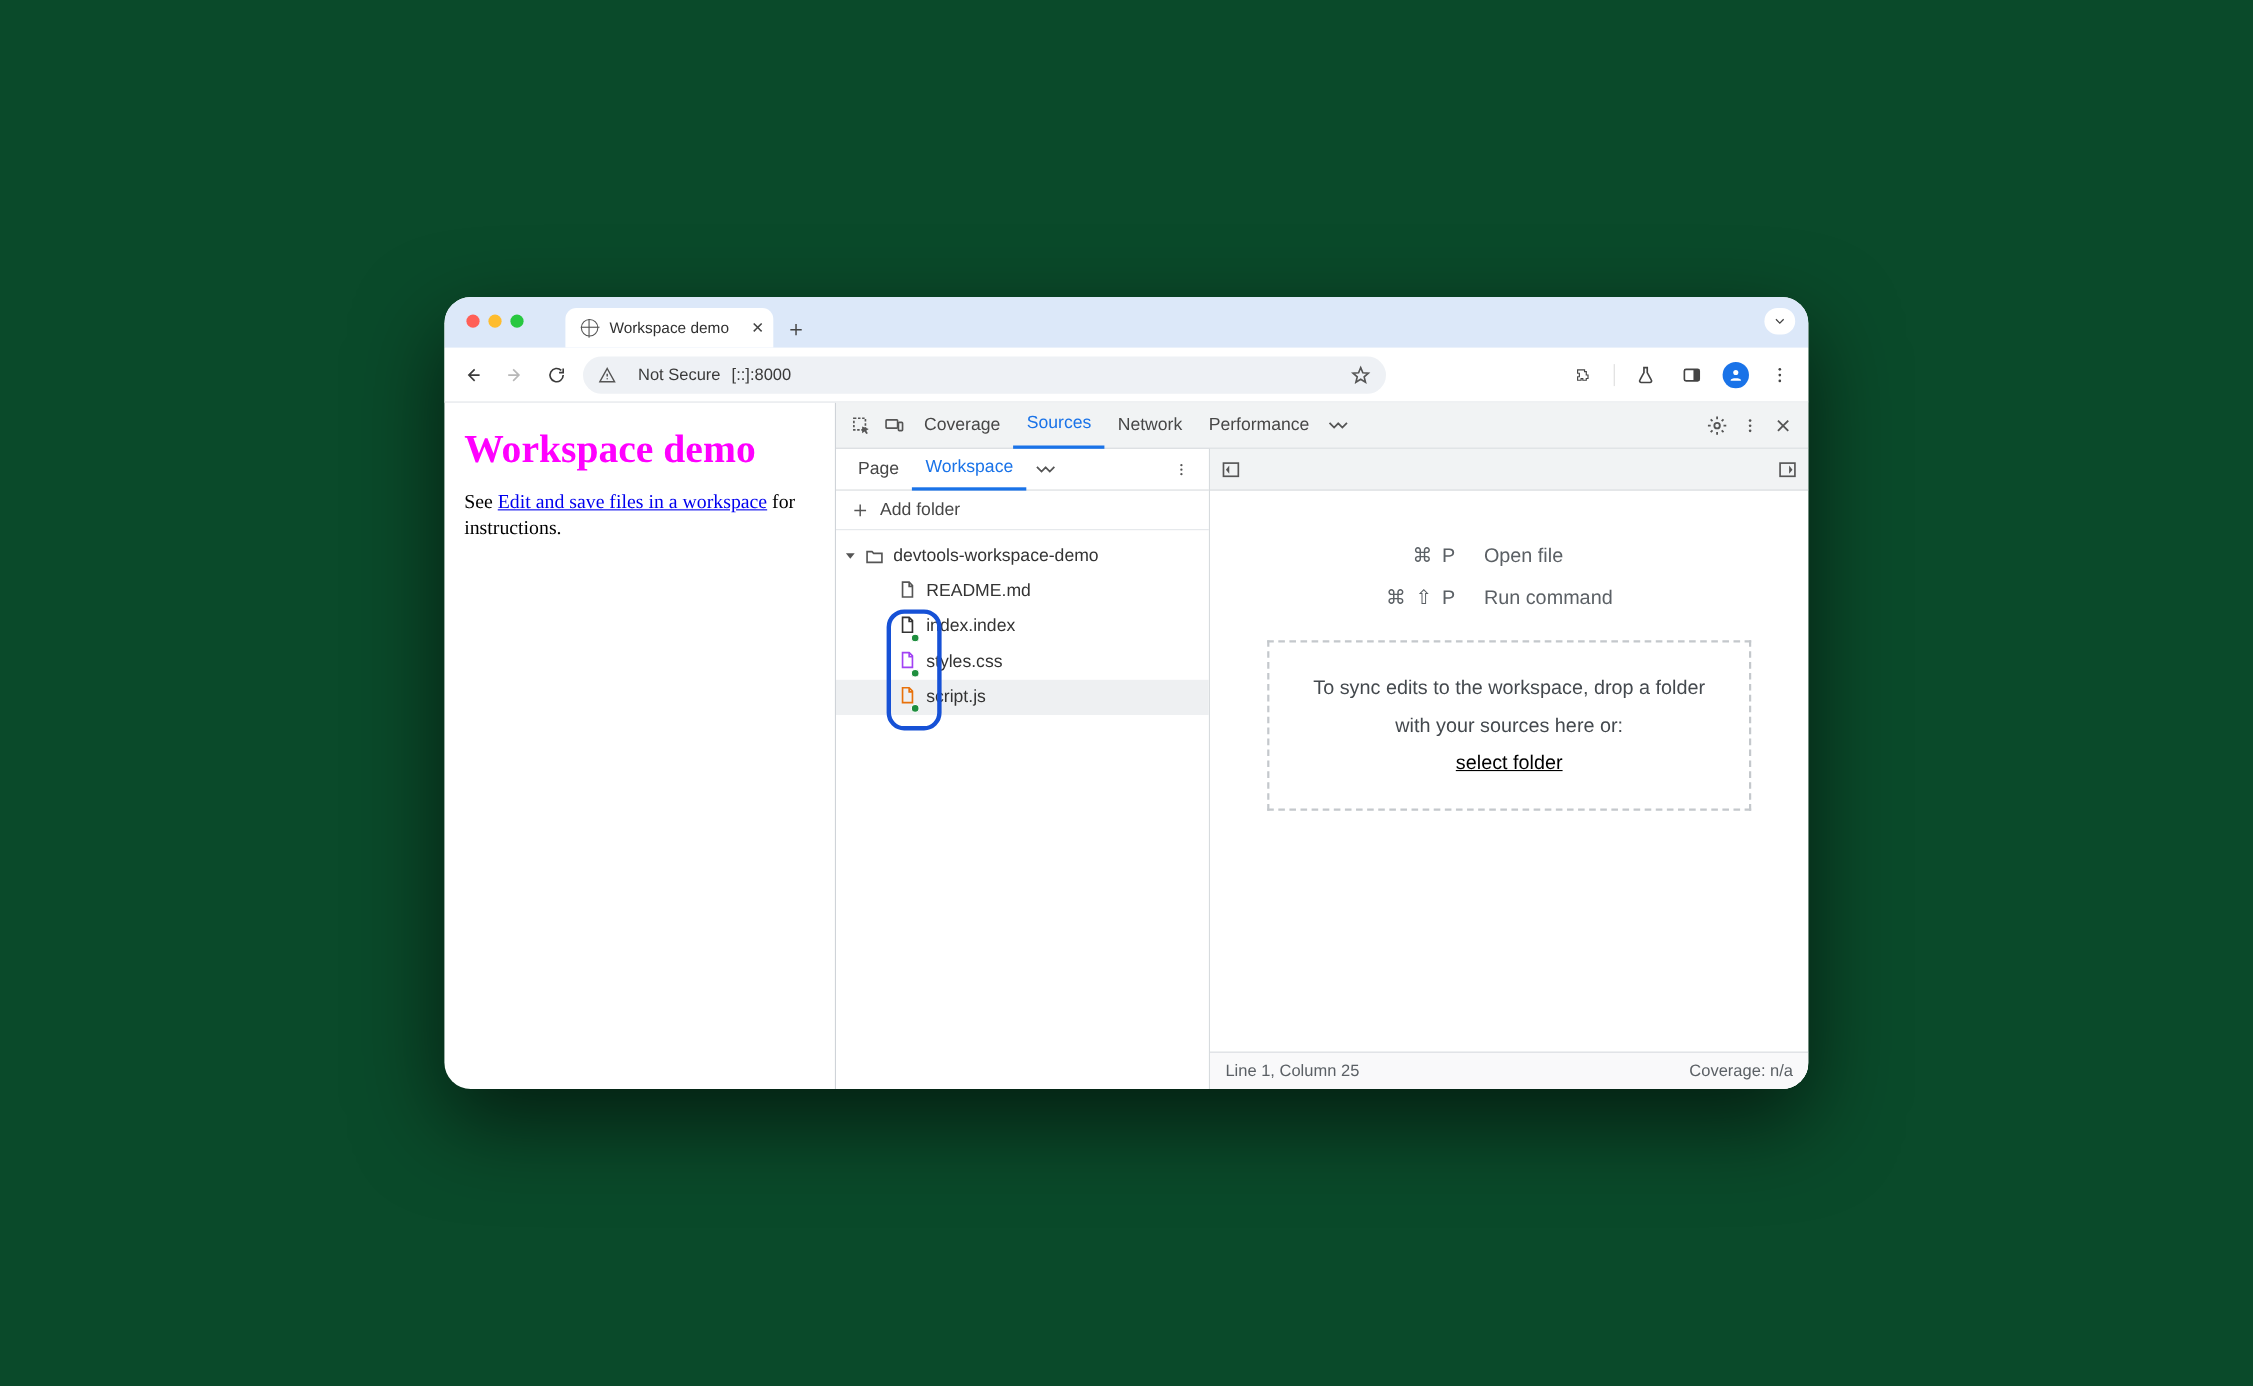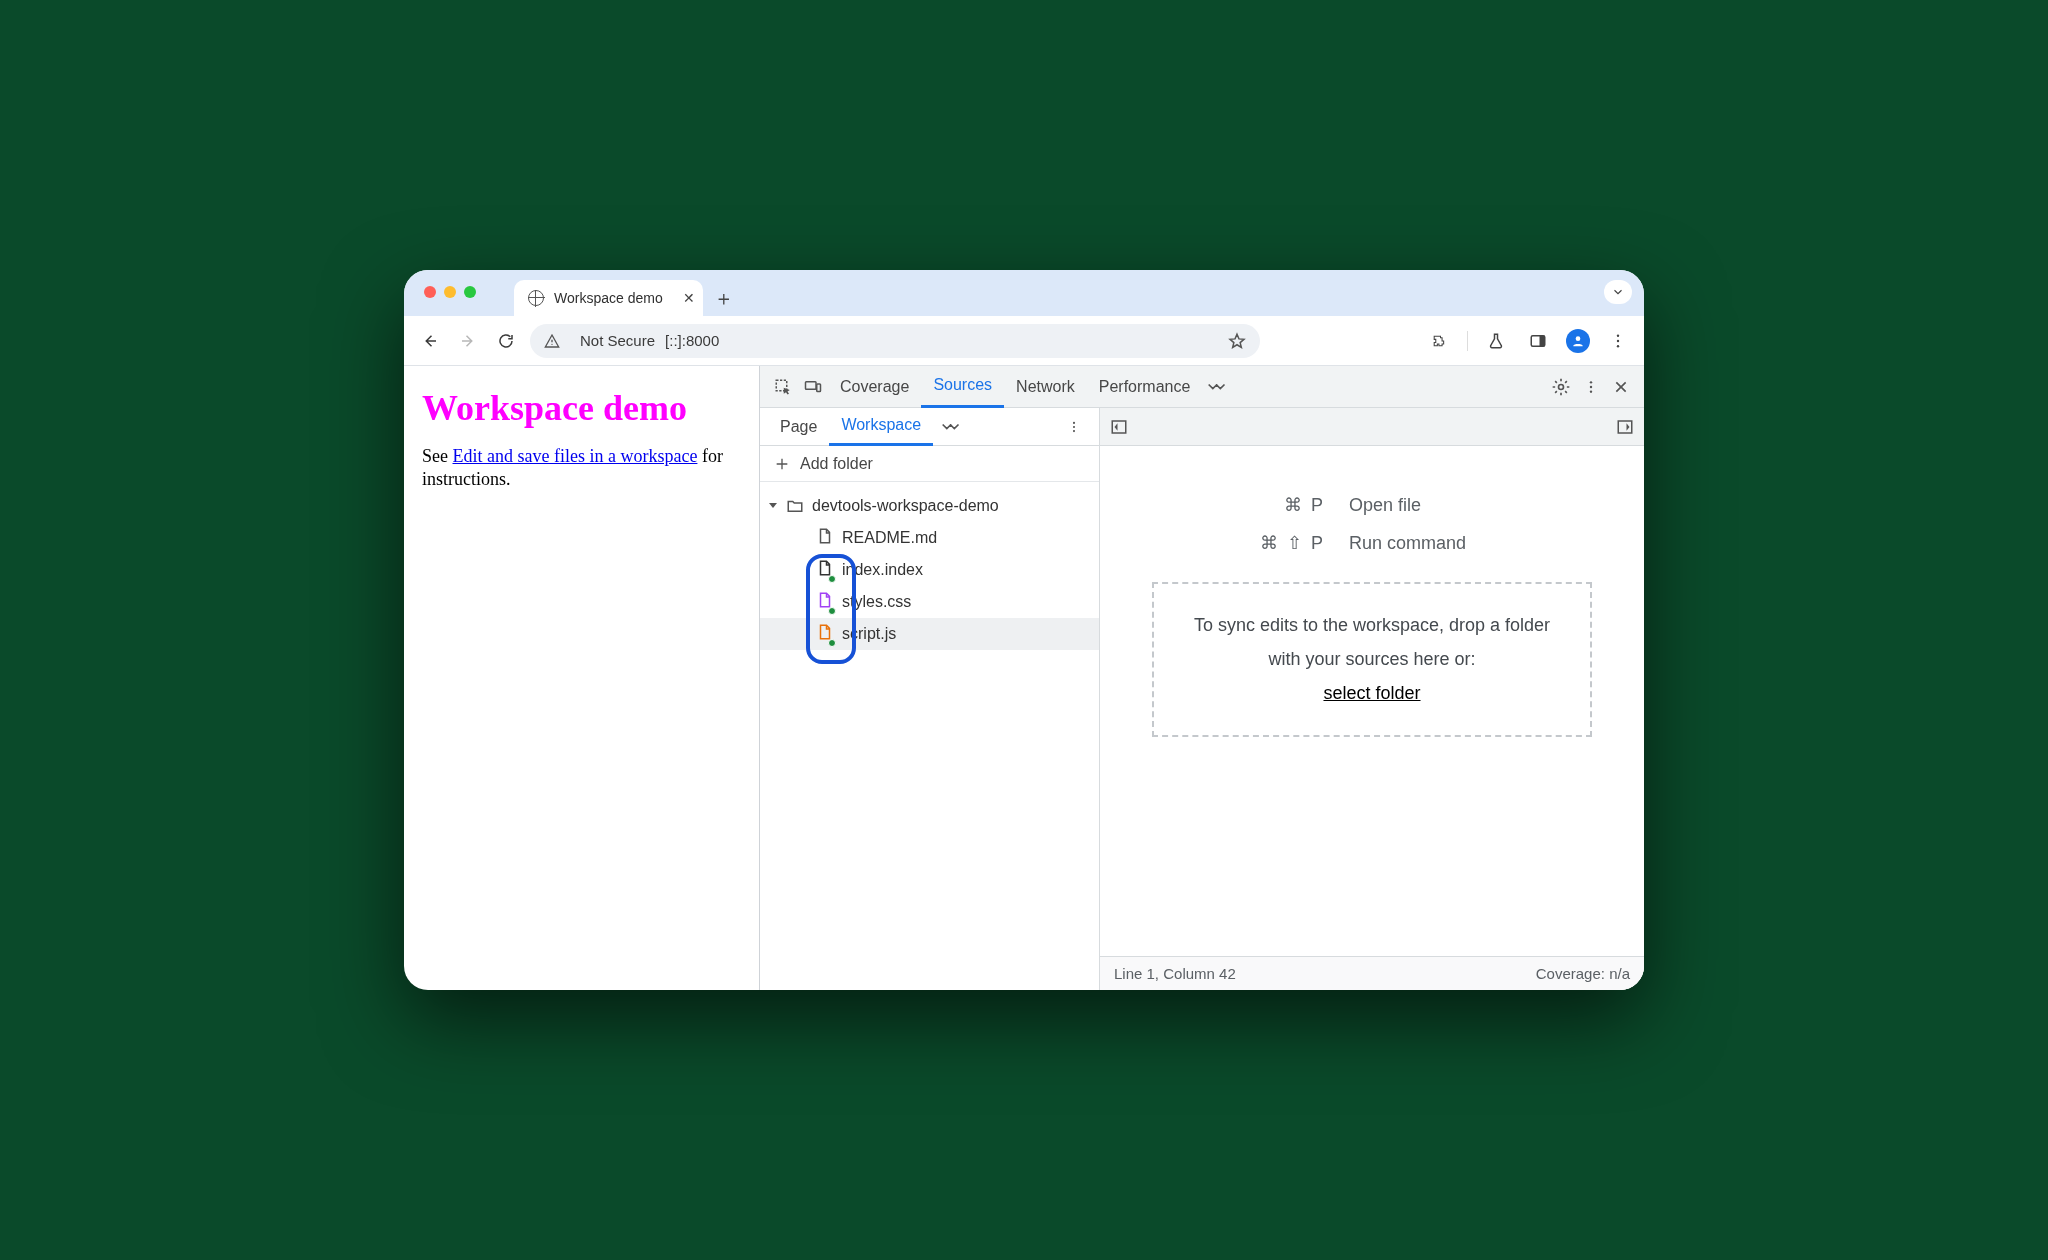--- a/index.html
+++ b/index.html
@@ -319,21 +319,21 @@
               <div class="shortcut-row">
                 <span class="keys">⌘ ⇧ P</span>
                 <span class="label">Run command</span>
               </div>
               <div class="dropzone">
                 <div>To sync edits to the workspace, drop a folder with your sources here or:</div>
                 <a href="#">select folder</a>
               </div>
             </div>
             <div class="statusbar">
-              <span>Line 1, Column 42</span>
+              <span>Line 1, Column 25</span>
               <span class="right">Coverage: n/a</span>
             </div>
           </div>
         </div>
       </div>
     </div>
 
   </div>
 </div>
 

